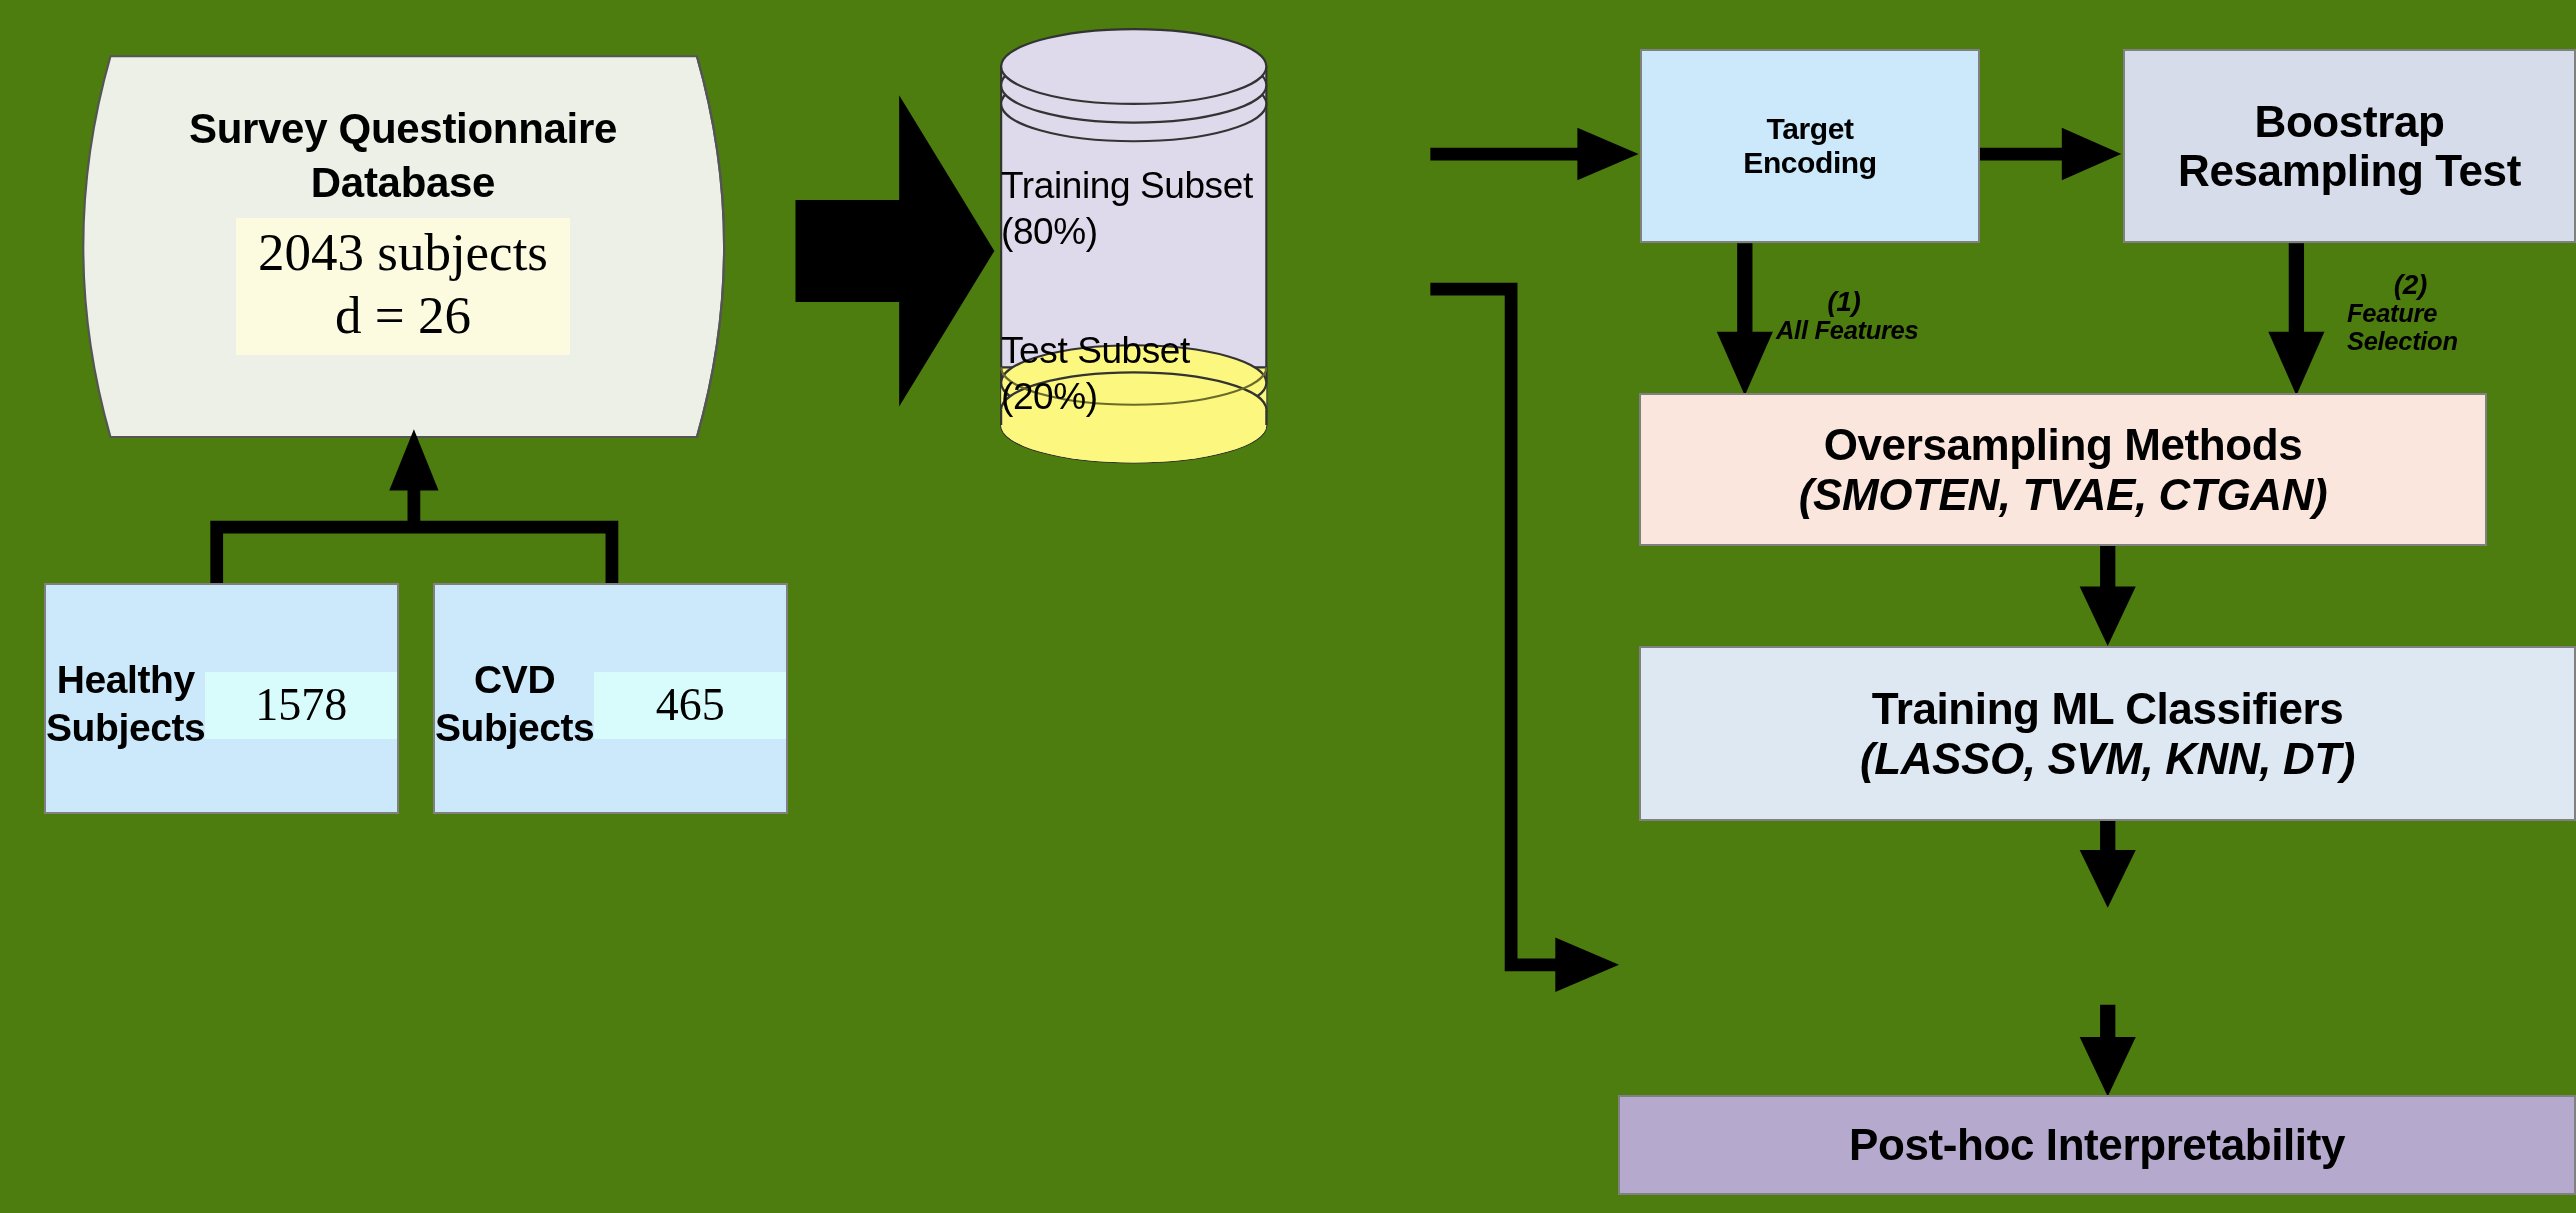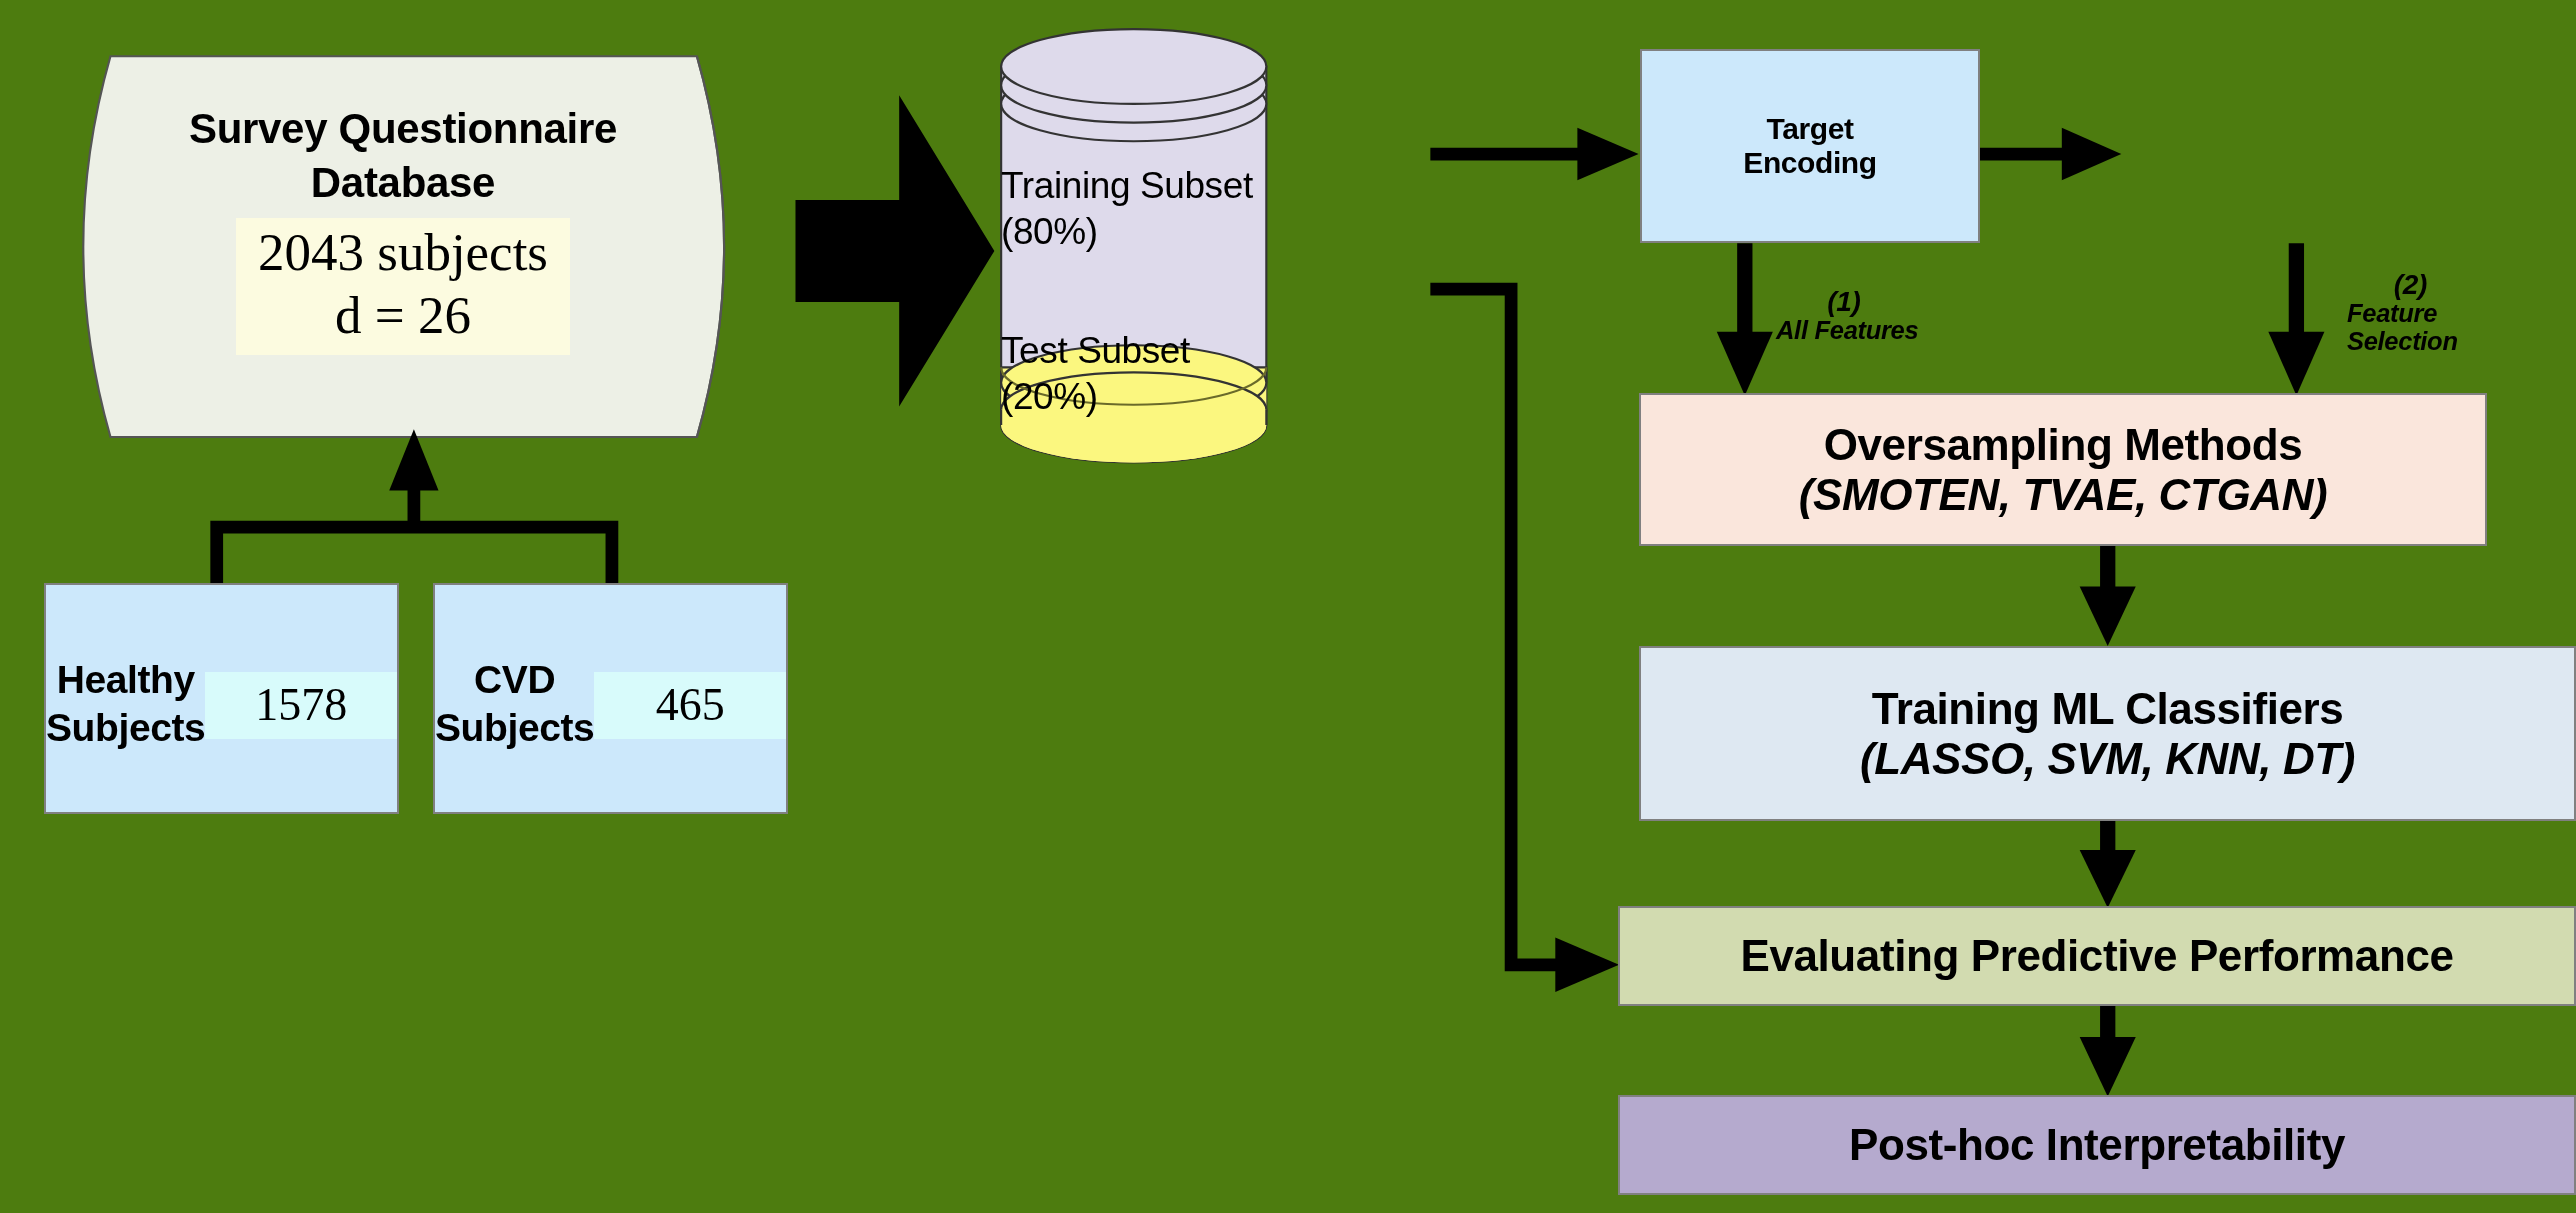--- a/index.html
+++ b/index.html
@@ -254,34 +254,37 @@
     <span>(20%)</span>
   </div>
 
   <div class="box" style="left:1640px; top:49px; width:340px; height:194px; background:#CCE8FB;">
     <div class="line1" style="font-size:30px;">
       <span>Target</span><br>
       <span>Encoding</span>
     </div>
   </div>
 
+  <div class="box" style="left:2123px; top:49px; width:453px; height:194px; background:#D7DCEA;">
+    <div class="line1" style="font-size:44px;">
+      <span>Boostrap</span><br>
+      <span>Resampling Test</span>
+    </div>
+  </div>
 
   <div class="box" style="left:1639px; top:393px; width:848px; height:153px; background:#FAE6DC;">
     <div class="line1" style="font-size:44px;">Oversampling Methods</div>
     <div class="line2" style="font-size:44px;">(SMOTEN, TVAE, CTGAN)</div>
   </div>
 
   <div class="box" style="left:1639px; top:646px; width:937px; height:175px; background:#DEE8F2;">
     <div class="line1" style="font-size:44px;">Training ML Classifiers</div>
     <div class="line2" style="font-size:44px;">(LASSO, SVM, KNN, DT)</div>
   </div>
 
-  <div class="box" style="left:1618px; top:906px; width:958px; height:100px; background:#D2DBB0;">
-    <div class="line1" style="font-size:44px;">Evaluating Predictive Performance</div>
-  </div>
 
   <div class="box" style="left:1618px; top:1095px; width:958px; height:100px; background:#B5AACE;">
     <div class="line1" style="font-size:44px;">Post-hoc Interpretability</div>
   </div>
 
   <div class="annot" style="left:1776px; top:287px; width:204px; text-align:left;">
     <span class="idx" style="text-align:center; display:block; width:136px;">(1)</span>
     <span class="txt">All Features</span>
   </div>
 

